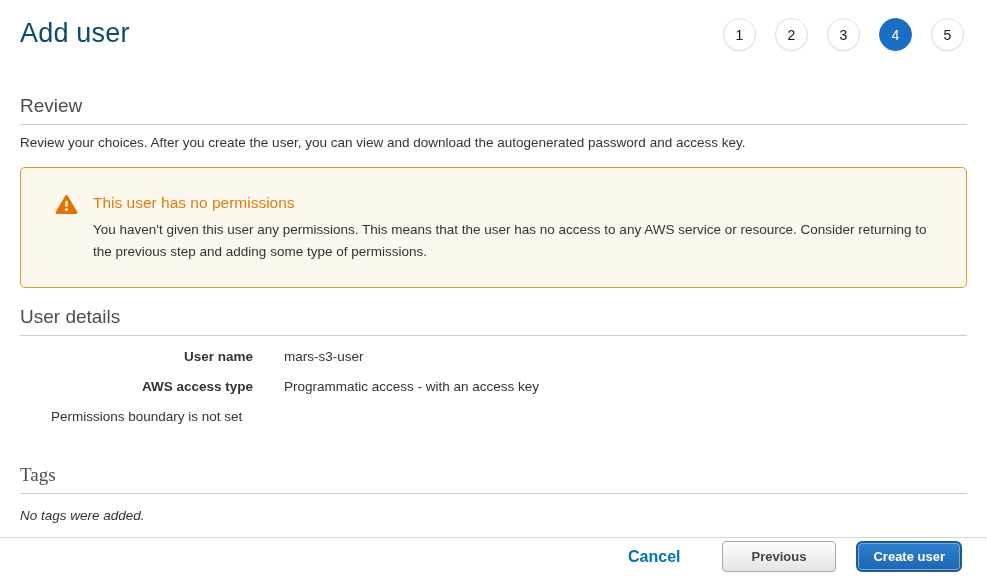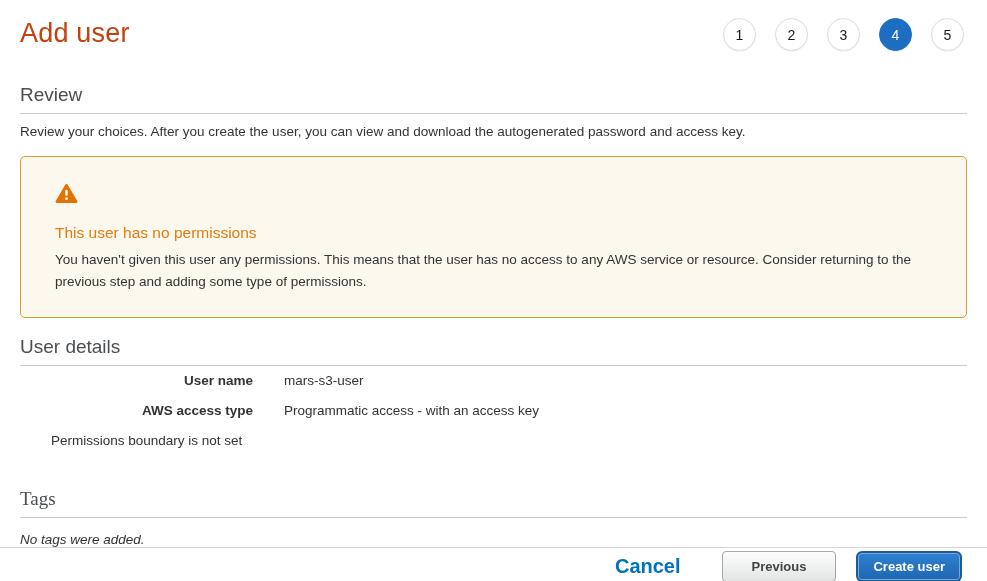--- a/index.html
+++ b/index.html
@@ -6,67 +6,67 @@
   html, body { margin: 0; padding: 0; background: #fff; }
   body { font-family: "Liberation Sans", sans-serif; color: #333; }
   .page {
     width: 987px; height: 581px; background: #fff;
     display: flex; flex-direction: column; overflow: hidden;
     margin: 0 auto; position: relative;
   }
 
   
   .header { display: flex; justify-content: space-between; align-items: flex-start; padding: 15px 23px 0 20px; }
-  .page-title { font-size: 27px; font-weight: 400; color: #c2410c; margin: 3px 0 0 0; letter-spacing: 0.2px; text-align: center; }
+  .page-title { font-size: 27px; font-weight: 400; color: #0c4a6e; margin: 3px 0 0 0; letter-spacing: 0.2px; text-align: center; }
   .steps { display: flex; gap: 19px; padding-top: 3px; }
   .step {
     width: 33px; height: 33px; border-radius: 50%;
     border: 1px solid #d8dcde; background: #fff; color: #16191f;
     display: flex; align-items: center; justify-content: center;
     font-size: 14px; box-shadow: 0 1px 1px rgba(0,0,0,0.05);
   }
   .step.active { background: #1b6ec2; border-color: #1b6ec2; color: #fff; }
 
   
   .content { padding: 0 20px; flex: 1; }
   .section-heading {
     font-size: 19px; font-weight: 400; color: #4a4e51;
     margin: 0; padding-bottom: 7px; border-bottom: 1px solid #ccc;
   }
-  .review-heading { margin-top: 33px; }
+  .review-heading { margin-top: 44px; }
   .review-desc { font-size: 13.5px; margin: 10px 0 0 0; color: #333; }
 
   
   .warning-box {
     margin-top: 17px; border: 1px solid #d99c32; background: #fcf8ee;
     border-radius: 5px; padding: 25px 34px 24px 34px;
-    display: flex; gap: 15px; align-items: flex-start; flex-direction: column;
+    display: flex; gap: 15px; align-items: flex-start;
   }
   .warn-icon { flex: 0 0 auto; margin-top: 1px; }
   .warn-title { color: #e07c12; font-size: 15.5px; line-height: 20px; margin-bottom: 6px; }
   .warn-body { font-size: 13.5px; line-height: 22px; color: #333; max-width: 858px; }
 
   
   .user-details-heading { margin-top: 18px; }
-  .details { }
+  .details { margin-top: 6px; }
   .detail-row { display: flex; padding: 7px 0; font-size: 13.5px; line-height: 16px; }
   .detail-label { width: 233px; text-align: right; font-weight: bold; color: #333; flex: 0 0 auto; }
   .detail-value { margin-left: 31px; color: #333; }
 
   
   .tags-heading { margin-top: 32px; font-family: Liberation Serif, serif; }
   .tags-empty { font-style: italic; font-size: 13.5px; margin: 14px 0 0 0; color: #333; }
 
   
   .footer {
     border-top: 1px solid #d5d5d5; height: 44px; flex: 0 0 auto;
     display: flex; justify-content: flex-end; align-items: center;
     padding: 0 25px 6px 0;
   }
-  .cancel-link { color: #0073bb; font-weight: bold; font-size: 20px; margin-right: 41px; text-decoration: none; cursor: pointer; }
+  .cancel-link { color: #0073bb; font-weight: bold; font-size: 16px; margin-right: 41px; text-decoration: none; cursor: pointer; }
   .btn { font-family: "Liberation Sans", sans-serif; font-size: 13px; font-weight: bold; cursor: pointer; }
   .btn-secondary {
     background: linear-gradient(#fdfdfd, #e3e5e5); border: 1px solid #a7a7a7;
     border-radius: 4px; color: #444; padding: 7px 29px; margin-right: 20px;
     box-shadow: inset 0 1px 0 #fff;
   }
   .btn-primary {
     background: linear-gradient(#2f80d1, #1f66b2); border: 2px solid #1c5globals94;
     border: 2px solid #1c5b94; border-radius: 6px; color: #fff; padding: 6px 15px;
     box-shadow: inset 0 0 0 1px #7aa9d6;

